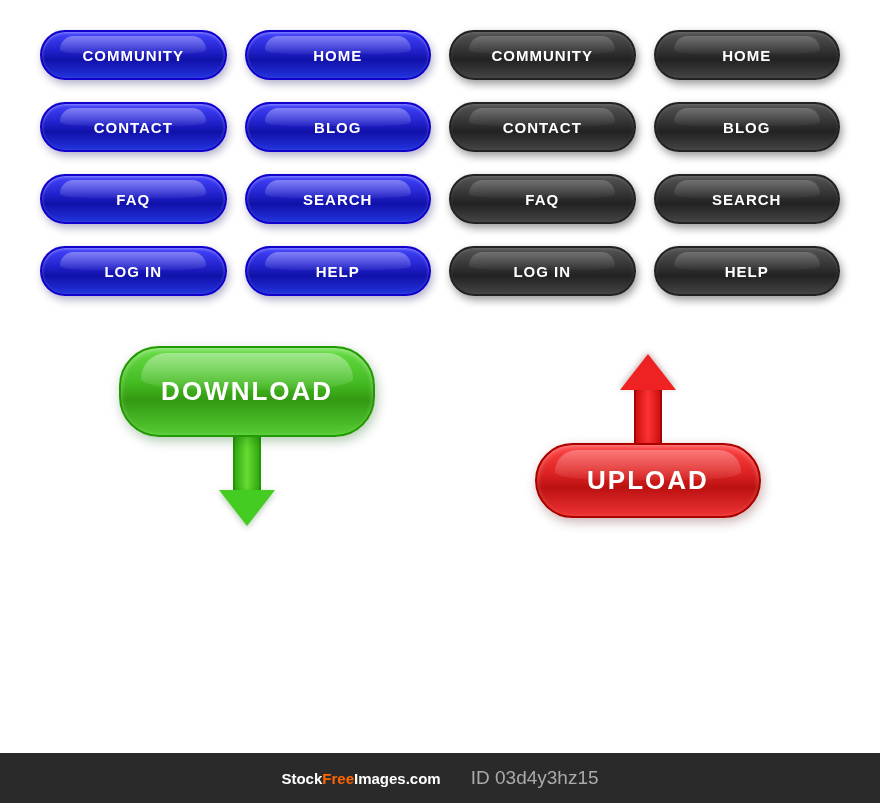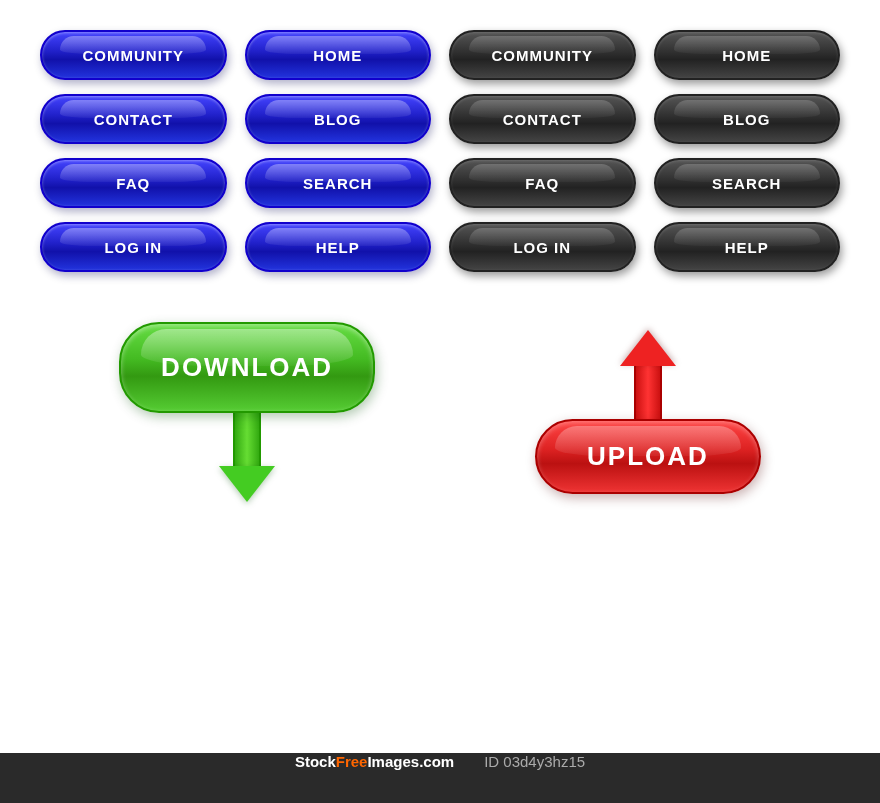--- a/index.html
+++ b/index.html
@@ -20,21 +20,21 @@
       flex-direction: column;
       align-items: center;
       justify-content: flex-start;
       padding: 30px 40px 20px;
     }
 
     
     .button-grid {
       display: grid;
       grid-template-columns: repeat(4, 1fr);
-      gap: 14px 18px;
+      gap: 22px 18px;
       margin-bottom: 40px;
       width: 100%;
       max-width: 800px;
     }
 
     
     .btn-blue {
       display: flex;
       align-items: center;
       justify-content: center;
@@ -236,21 +236,21 @@
       background: linear-gradient(to bottom, rgba(255,255,255,0.3), rgba(255,255,255,0.05));
       border-radius: 40px 40px 50% 50%;
     }
 
     
     .footer-bar {
       width: 100%;
       height: 50px;
       background: #2a2a2a;
       display: flex;
-      align-items: flex-start;
+      align-items: center;
       justify-content: center;
       flex-shrink: 0;
     }
 
     .footer-text {
       color: white;
       font-size: 15px;
       font-family: Arial, sans-serif;
     }
 
@@ -258,21 +258,21 @@
       font-weight: 900;
     }
 
     .footer-text .free-part {
       color: #ff6600;
       font-weight: 900;
     }
 
     .footer-id {
       color: #aaaaaa;
-      font-size: 15px;
+      font-size: 19px;
       margin-left: 30px;
     }
   </style>
 </head>
 <body>
 
 <div class="main-content">
 
   <div class="button-grid">
 

